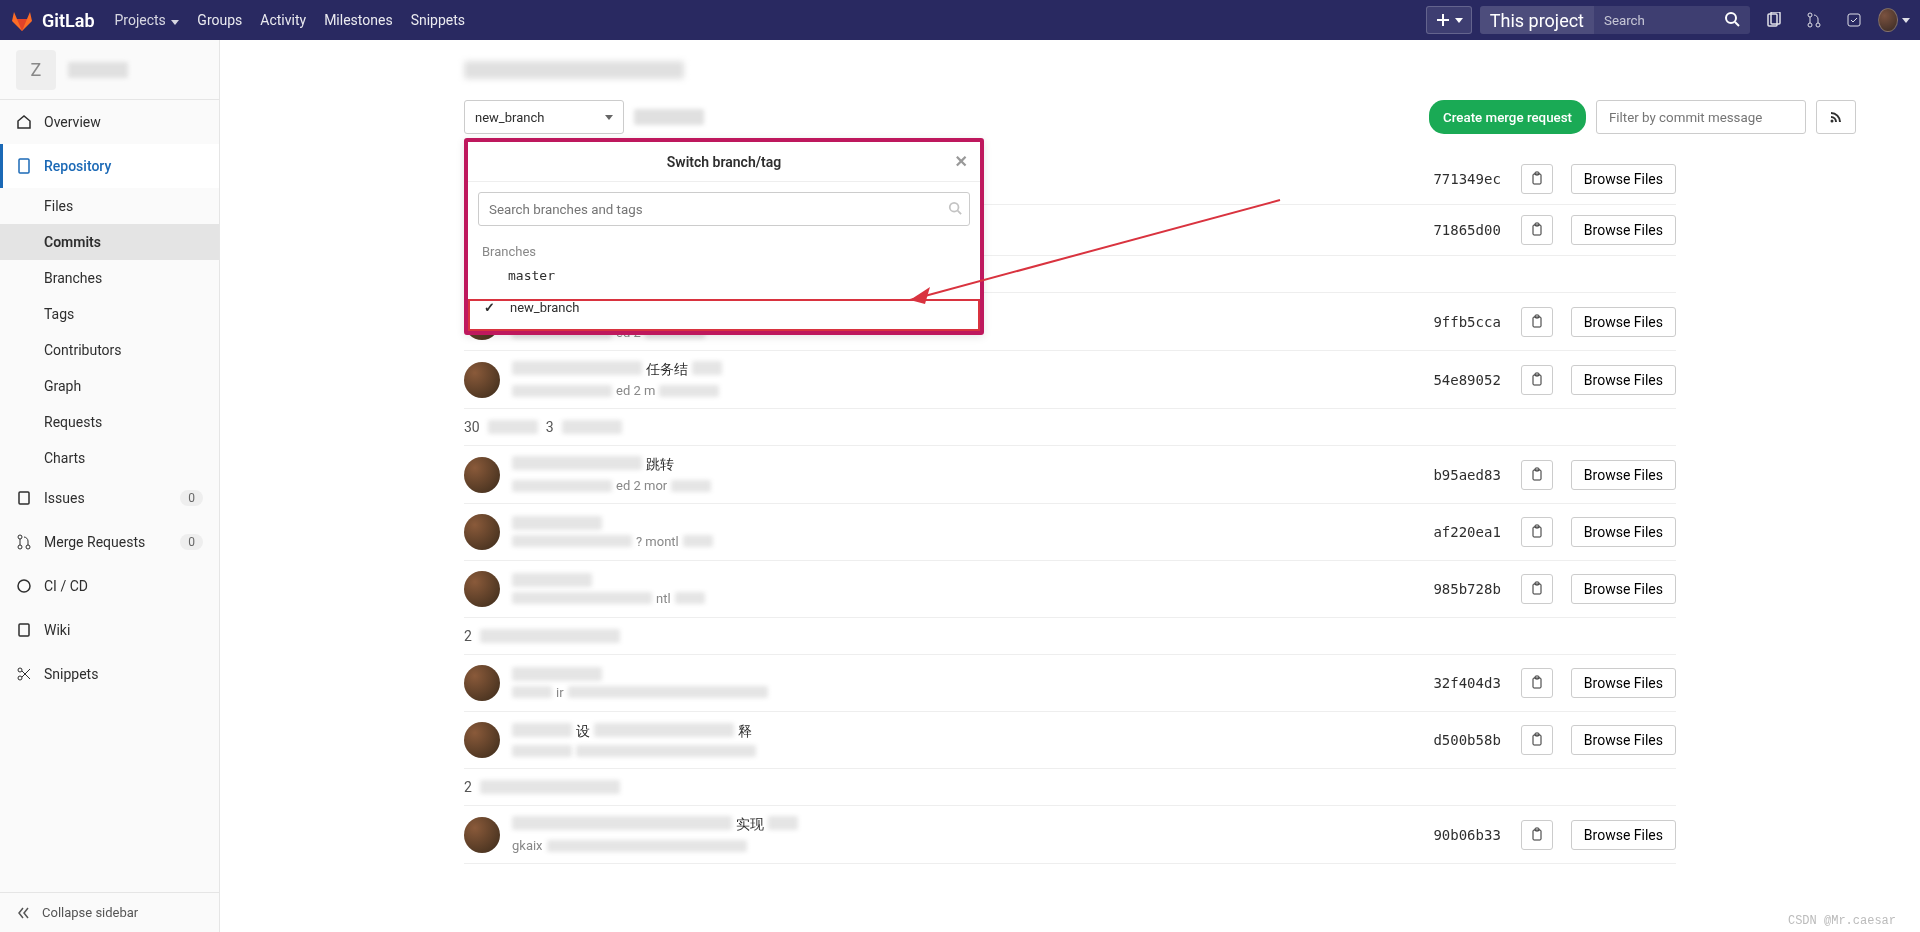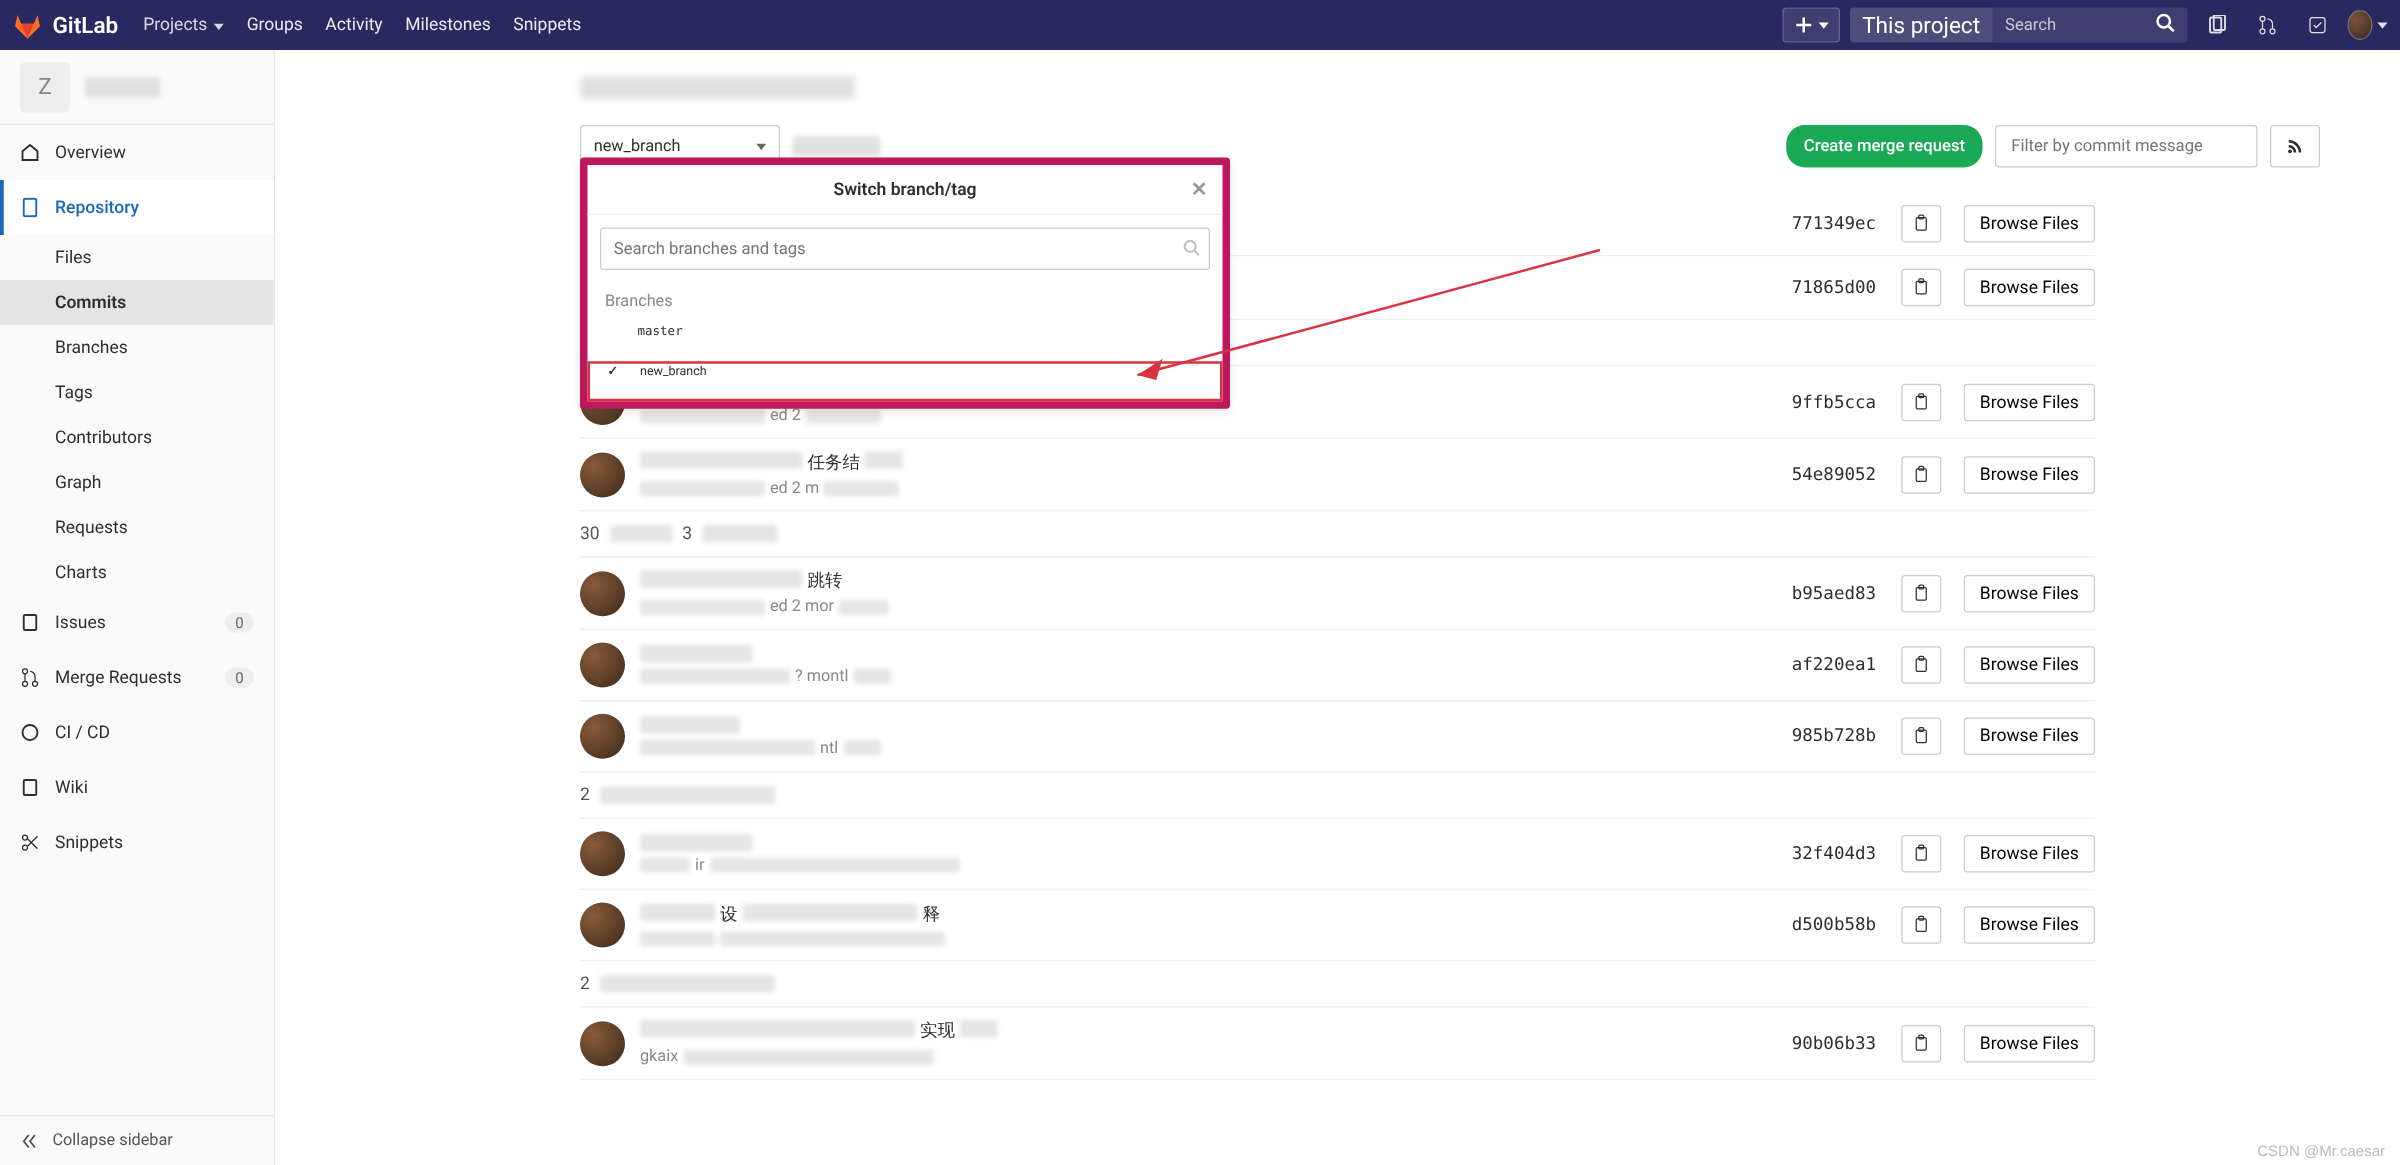--- a/index.html
+++ b/index.html
@@ -41,46 +41,46 @@
 .crumb-blur{width:220px;height:18px;background:#e0e0e0;filter:blur(3px);border-radius:2px;margin-left:220px}
 .controls{display:flex;align-items:center;gap:10px;margin-left:220px;margin-right:40px;position:relative}
 .branch-dd{border:1px solid #ccc;border-radius:3px;height:34px;display:flex;align-items:center;padding:0 10px;gap:30px;background:#fff;cursor:pointer;font-family:monospace;font-size:13px;min-width:160px;justify-content:space-between}
 .path-blur{width:70px;height:16px;background:#e0e0e0;filter:blur(2px);border-radius:2px}
 .spacer{flex:1}
 .btn-green{background:#1aaa55;color:#fff;border:none;border-radius:15px;height:34px;padding:0 14px;font-weight:500;cursor:pointer}
 .filter-input{border:1px solid #ccc;border-radius:3px;height:34px;padding:0 12px;width:210px}
 .rss-btn{border:1px solid #ccc;border-radius:3px;height:34px;width:40px;display:flex;align-items:center;justify-content:center;cursor:pointer}
 
 
-.dd-panel{position:absolute;top:26px;left:0;width:520px;background:#fff;border:6px solid #be185d;border-radius:3px;box-shadow:0 2px 8px rgba(0,0,0,.1);z-index:10}
+.dd-panel{position:absolute;top:38px;left:0;width:520px;background:#fff;border:4px solid #be185d;border-radius:3px;box-shadow:0 2px 8px rgba(0,0,0,.1);z-index:10}
 .dd-head{display:flex;align-items:center;justify-content:center;position:relative;height:40px;font-weight:600;border-bottom:1px solid #eee;font-size:14px}
 .dd-close{position:absolute;right:12px;color:#999;cursor:pointer;font-size:16px}
 .dd-search-wrap{padding:10px}
 .dd-search{width:100%;border:1px solid #ccc;border-radius:3px;height:34px;padding:0 30px 0 10px}
 .dd-section{padding:8px 14px;color:#888;font-size:13px}
-.dd-opt{display:flex;align-items:center;padding:0 14px 16px 40px;height:32px;cursor:pointer;font-family:monospace;font-size:10px;position:relative}
+.dd-opt{display:flex;align-items:center;padding:0 14px 16px 40px;height:32px;cursor:pointer;font-family:monospace;font-size:13px;position:relative}
 .dd-opt.selected{border:2px solid #d9333f}
 .dd-check{position:absolute;left:14px;font-weight:bold}
 
 
 .arrow-svg{position:absolute;top:150px;left:680px;width:390px;height:120px;z-index:20;pointer-events:none}
 
 
 .commits{margin:20px 220px 0 220px}
 .date-row{color:#555;font-size:14px;padding:10px 0;border-bottom:1px solid #eee;display:flex;align-items:center;gap:8px}
 .commit-row{display:flex;align-items:center;padding:10px 0;border-bottom:1px solid #eee;gap:12px}
 .avatar{width:36px;height:36px;border-radius:50%;background:radial-gradient(circle at 30% 30%,#8a5a3a,#3a2a1a);flex-shrink:0}
 .commit-body{flex:1}
 .commit-title{display:flex;align-items:flex-start;gap:4px;margin-bottom:4px}
 .commit-meta{display:flex;align-items:center;gap:4px;color:#888;font-size:13px}
 .sha{font-family:monospace;font-size:14px;color:#2e2e2e;margin-right:8px}
 .copy-btn{border:1px solid #ccc;border-radius:3px;width:32px;height:30px;display:flex;align-items:center;justify-content:center;cursor:pointer;margin-right:6px}
 .browse-btn{border:1px solid #ccc;border-radius:3px;height:30px;padding:0 12px;cursor:pointer;background:#fff;font-size:14px}
 
-.watermark{position:absolute;right:12px;bottom:4px;color:#bbb;font-size:12px;font-family:Liberation Sans, sans-serif}
+.watermark{position:absolute;right:24px;bottom:4px;color:#bbb;font-size:12px;font-family:Liberation Mono, monospace}
 .icon-svg{width:16px;height:16px;fill:currentColor}
 .chev{width:0;height:0;border-left:4px solid transparent;border-right:4px solid transparent;border-top:5px solid currentColor}
 </style>
 </head>
 <body>
 
 <div class="topnav">
   <svg class="logo" viewBox="0 0 24 24">
       <path fill="#fc6d26" d="M12 23L2 13l2-9 3 7h10l3-7 2 9z"></path>
       <path fill="#e24329" d="M12 23L7 11h10z"></path>

